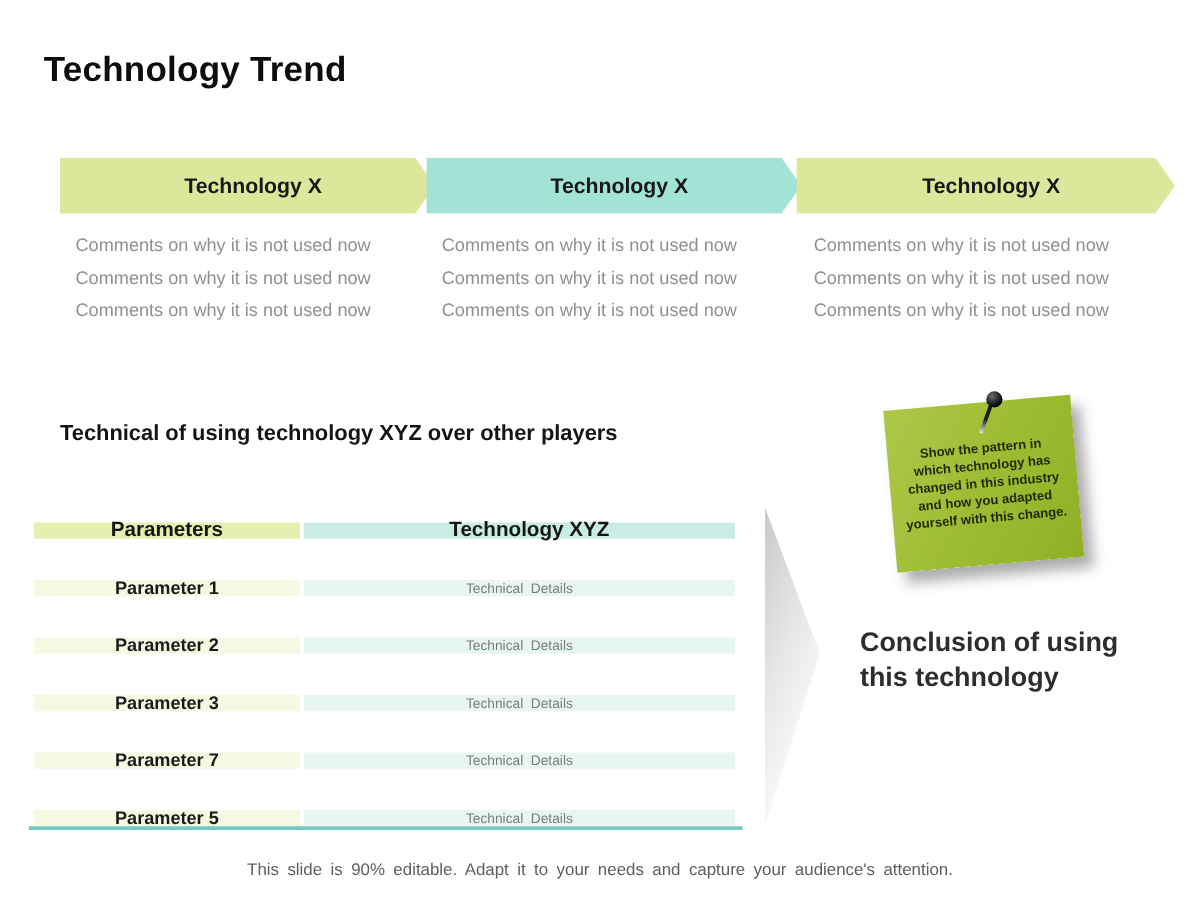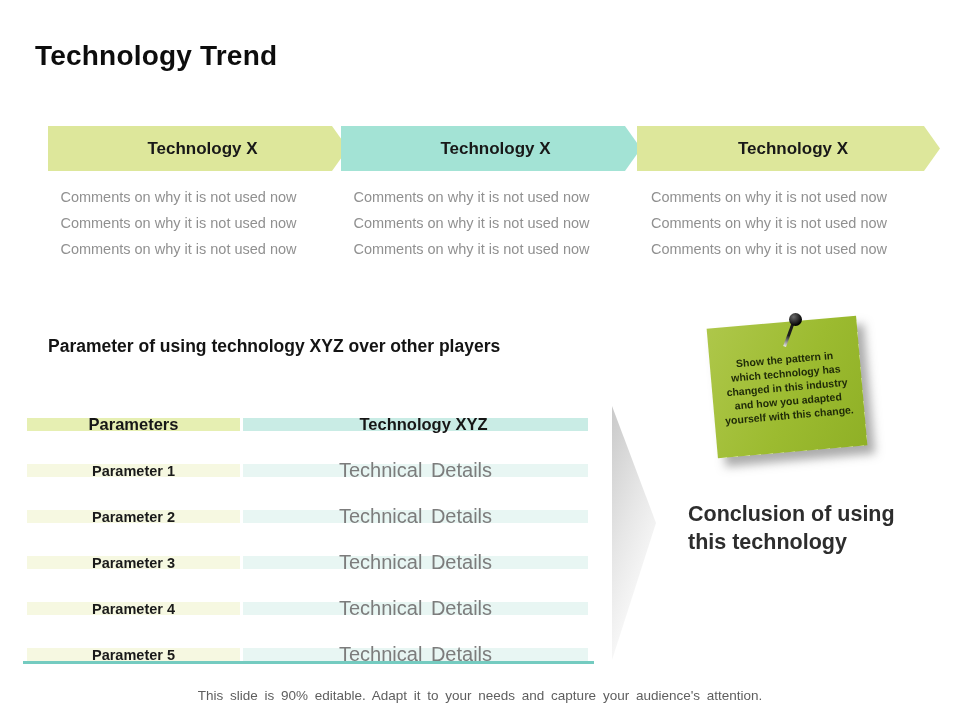--- a/index.html
+++ b/index.html
@@ -42,21 +42,21 @@
   .ptable{
     position:absolute;left:27px;top:388px;width:561px;
     display:grid;grid-template-columns:213px 345px;grid-auto-rows:43px;gap:3px;
     background:#ffffff;
   }
   .cell{display:flex;align-items:center;justify-content:center;margin-top:30px;}
   .th{font-size:16.5px;font-weight:700;color:#161616;}
   .th-green{background:#e6efb2;}
   .th-teal{background:#c9ece5;padding-left:16px;}
   .td-param{background:#f6f8e1;font-size:14.5px;font-weight:700;color:#1a1a1a;}
-  .td-detail{background:#e8f6f3;font-size:20px;color:#7c7c7c;word-spacing:3px;}
+  .td-detail{background:#e8f6f3;font-size:11px;color:#7c7c7c;word-spacing:3px;}
   .table-underline{
     position:absolute;left:23px;top:661px;width:571px;height:3px;background:#74cbc0;
   }
   
   .chevron{position:absolute;left:598px;top:398px;}
   
   .note{
     position:absolute;left:712px;top:322px;width:150px;height:130px;
     background:linear-gradient(120deg,#aec74a 0%,#9cbb30 55%,#8fb026 100%);
     transform:rotate(-5deg);
@@ -113,36 +113,36 @@
     <div class="comment-line">Comments on why it is not used now</div>
     <div class="comment-line">Comments on why it is not used now</div>
     <div class="comment-line">Comments on why it is not used now</div>
   </div>
   <div class="comments c3">
     <div class="comment-line">Comments on why it is not used now</div>
     <div class="comment-line">Comments on why it is not used now</div>
     <div class="comment-line">Comments on why it is not used now</div>
   </div>
 
-  <div class="advantages">Parameter of using technology XYZ over other players</div>
+  <div class="advantages">Technical of using technology XYZ over other players</div>
 
   <div class="ptable">
     <div class="cell th th-green">Parameters</div>
     <div class="cell th th-teal">Technology XYZ</div>
 
     <div class="cell td-param">Parameter 1</div>
     <div class="cell td-detail">Technical Details</div>
 
     <div class="cell td-param">Parameter 2</div>
     <div class="cell td-detail">Technical Details</div>
 
     <div class="cell td-param">Parameter 3</div>
     <div class="cell td-detail">Technical Details</div>
 
-    <div class="cell td-param">Parameter 4</div>
+    <div class="cell td-param">Parameter 7</div>
     <div class="cell td-detail">Technical Details</div>
 
     <div class="cell td-param">Parameter 5</div>
     <div class="cell td-detail">Technical Details</div>
   </div>
   <div class="table-underline"></div>
 
   <svg class="chevron" width="64" height="272" viewBox="0 0 64 272">
     <defs>
       <linearGradient id="grArrow" x1="0" y1="0" x2="0.45" y2="1">

